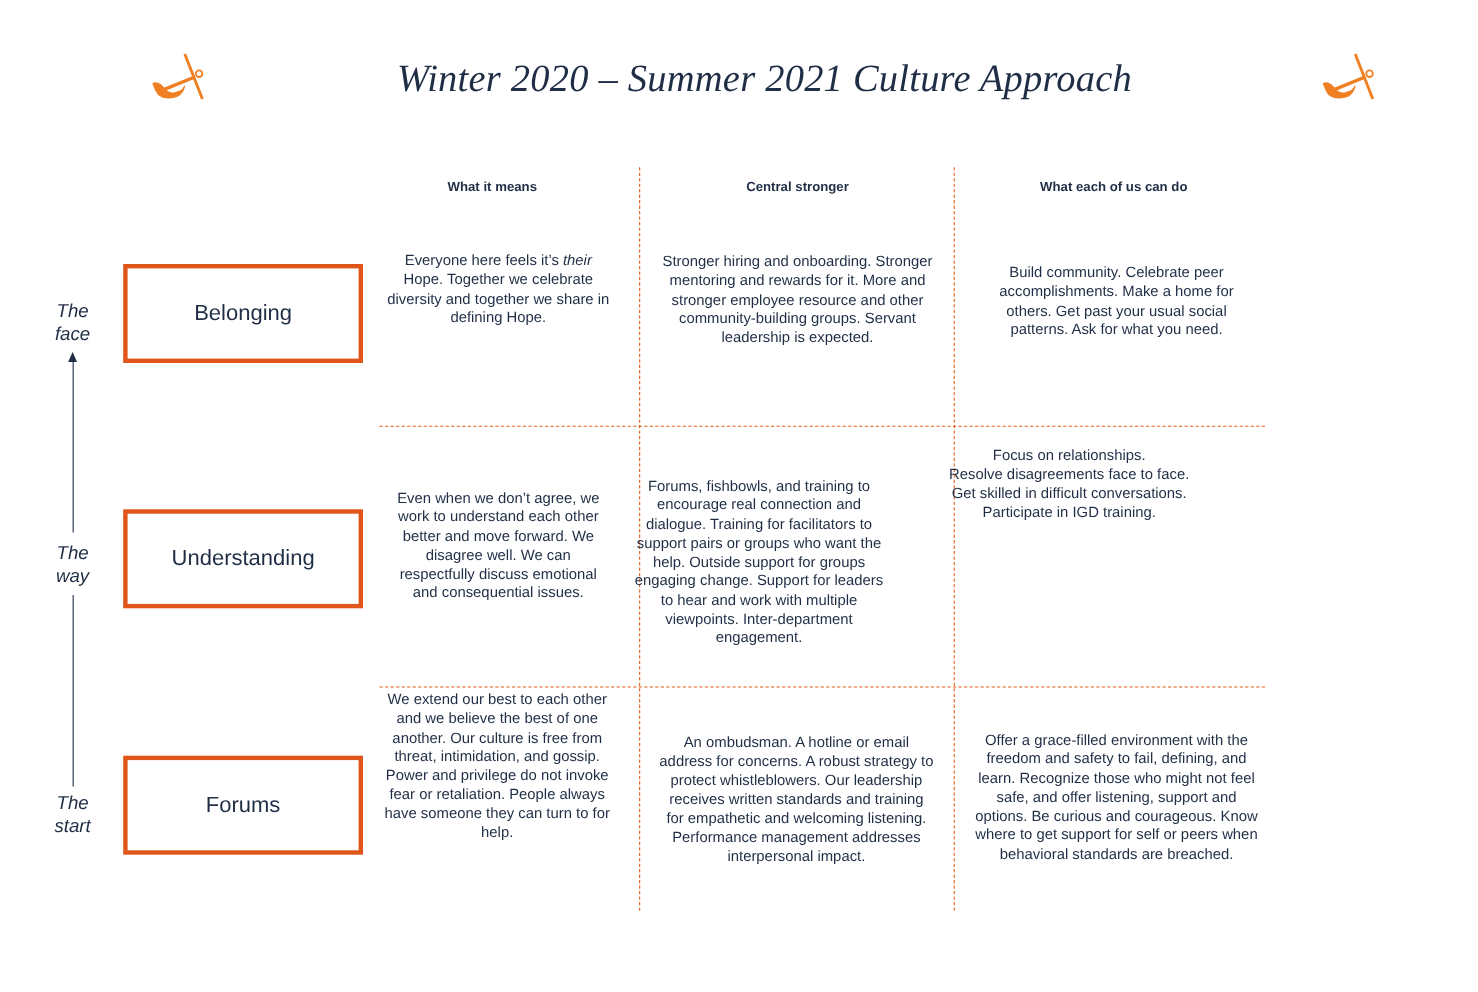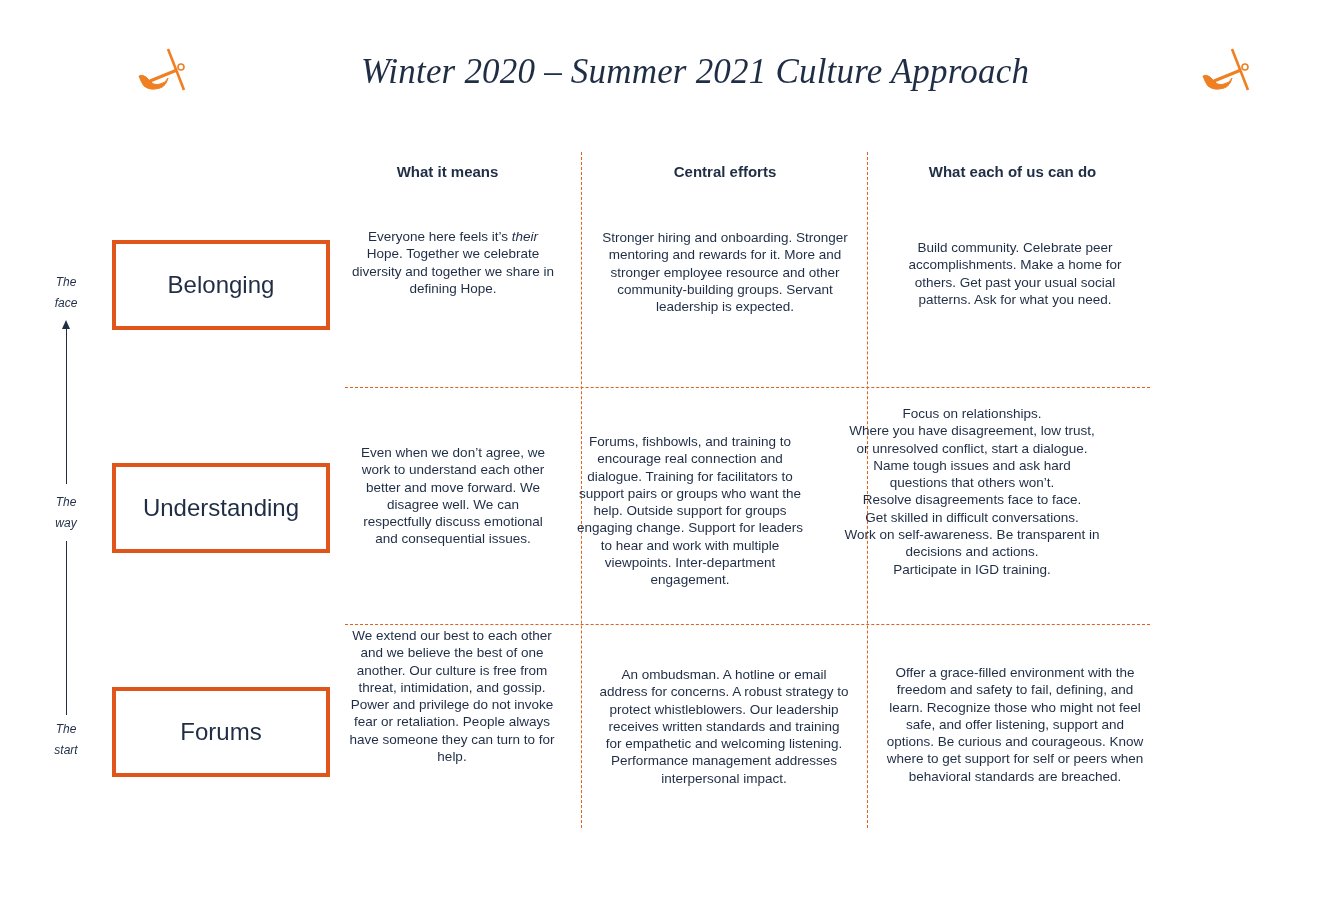--- a/index.html
+++ b/index.html
@@ -2,31 +2,31 @@
 <html><head>
 <meta charset="utf-8">
 <style>
   html, body { margin:0; padding:0; background:#ffffff; }
   body { width:1344px; height:902px; position:relative; overflow:hidden;
          font-family:"Liberation Sans", sans-serif; color:#1f2d45; }
   .anchor { position:absolute; width:52px; height:48px; }
   .title { position:absolute; left:0; width:1390px; top:52px; text-align:center;
            font-family:"Liberation Serif", serif; font-style:italic; font-size:35px;
            color:#1f2d45; letter-spacing:0.2px; }
-  .col-head { position:absolute; top:163px; font-weight:bold; font-size:15px;
+  .col-head { position:absolute; top:163px; font-weight:bold; font-size:12px;
               text-align:center; color:#1f2d45; }
   .vline { position:absolute; width:0; border-left:1.3px dashed #e2601a; }
   .hline { position:absolute; height:0; border-top:1.3px dashed #e2601a; }
   .cell { position:absolute; text-align:center; font-size:13.5px; line-height:17.3px;
           color:#1f2d45; }
   .rowbox { position:absolute; left:112px; width:210px; height:82px;
             border:4px solid #e0561a; display:flex; align-items:center; justify-content:center;
-            font-size:24px; color:#1f2d45; }
+            font-size:20px; color:#1f2d45; }
   .stage { position:absolute; left:38px; width:56px; text-align:center; font-style:italic;
-           font-size:12px; line-height:21px; color:#1f2d45; }
+           font-size:17px; line-height:21px; color:#1f2d45; }
   .axis { position:absolute; left:66px; width:0; border-left:1.2px solid #1f2d45; }
   .arrowhead { position:absolute; left:62px; top:320px; width:0; height:0;
                border-left:4.5px solid transparent; border-right:4.5px solid transparent;
                border-bottom:9px solid #1f2d45; }
 </style>
 </head>
 <body>
 
 <svg class="anchor" style="left:136px;top:46px" viewBox="0 0 52 48">
   <g fill="#f07f22" stroke="#f07f22">
@@ -41,21 +41,21 @@
     <line x1="32" y1="3" x2="48" y2="44" stroke-width="2.6"></line>
     <circle cx="45" cy="21" r="3" fill="none" stroke-width="1.6"></circle>
     <line x1="41" y1="24" x2="14" y2="35" stroke-width="3"></line>
     <path d="M3 30 Q6 28 10 31 L14 35 Q18 40 24 38 Q30 37 32 32 Q30 40 24 42 Q14 45 8 40 Q5 36 3 30 Z" stroke-width="1"></path>
   </g>
 </svg>
 
 <div class="title">Winter 2020 – Summer 2021 Culture Approach</div>
 
 <div class="col-head" style="left:345px;width:205px">What it means</div>
-<div class="col-head" style="left:600px;width:250px">Central efforts</div>
+<div class="col-head" style="left:600px;width:250px">Central stronger</div>
 <div class="col-head" style="left:885px;width:255px">What each of us can do</div>
 
 <div class="vline" style="left:581px;top:152px;height:676px"></div>
 <div class="vline" style="left:867px;top:152px;height:676px"></div>
 <div class="hline" style="left:345px;top:387px;width:805px"></div>
 <div class="hline" style="left:345px;top:624px;width:805px"></div>
 
 <div class="arrowhead"></div>
 <div class="axis" style="top:328px;height:156px"></div>
 <div class="axis" style="top:541px;height:174px"></div>
@@ -80,22 +80,20 @@
 <div class="cell" style="left:350px;top:228px;width:206px">
   <span>Everyone here feels it’s </span><em>their</em><span> Hope. Together we celebrate diversity and together we share in defining Hope.</span>
 </div>
 <div class="cell" style="left:600px;top:229px;width:250px">Stronger hiring and onboarding. Stronger mentoring and rewards for it. More and stronger employee resource and other community-building groups. Servant leadership is expected.</div>
 <div class="cell" style="left:895px;top:239px;width:240px">Build community. Celebrate peer accomplishments. Make a home for others. Get past your usual social patterns. Ask for what you need.</div>
 
 <div class="cell" style="left:356px;top:444px;width:194px">Even when we don’t agree, we work to understand each other better and move forward. We disagree well. We can respectfully discuss emotional and consequential issues.</div>
 <div class="cell" style="left:572px;top:433px;width:236px">Forums, fishbowls, and training to encourage real connection and dialogue. Training for facilitators to support pairs or groups who want the help. Outside support for groups engaging change. Support for leaders to hear and work with multiple viewpoints. Inter-department engagement.</div>
 <div class="cell" style="left:837px;top:405px;width:270px">
   <div>Focus on relationships.</div>
-  <div style="padding:0 8px">Where you have disagreement, low trust, or unresolved conflict, start a dialogue. Name tough issues and ask hard questions that others won’t.</div>
   <div>Resolve disagreements face to face.</div>
   <div>Get skilled in difficult conversations.</div>
-  <div style="padding:0 6px">Work on self-awareness. Be transparent in decisions and actions.</div>
   <div>Participate in IGD training.</div>
 </div>
 
 <div class="cell" style="left:347px;top:627px;width:210px">We extend our best to each other and we believe the best of one another. Our culture is free from threat, intimidation, and gossip. Power and privilege do not invoke fear or retaliation. People always have someone they can turn to for help.</div>
 <div class="cell" style="left:599px;top:666px;width:250px">An ombudsman. A hotline or email address for concerns. A robust strategy to protect whistleblowers. Our leadership receives written standards and training for empathetic and welcoming listening. Performance management addresses interpersonal impact.</div>
 <div class="cell" style="left:884px;top:664px;width:262px">Offer a grace-filled environment with the freedom and safety to fail, defining, and learn. Recognize those who might not feel safe, and offer listening, support and options. Be curious and courageous. Know where to get support for self or peers when behavioral standards are breached.</div>
 
 </body></html>

